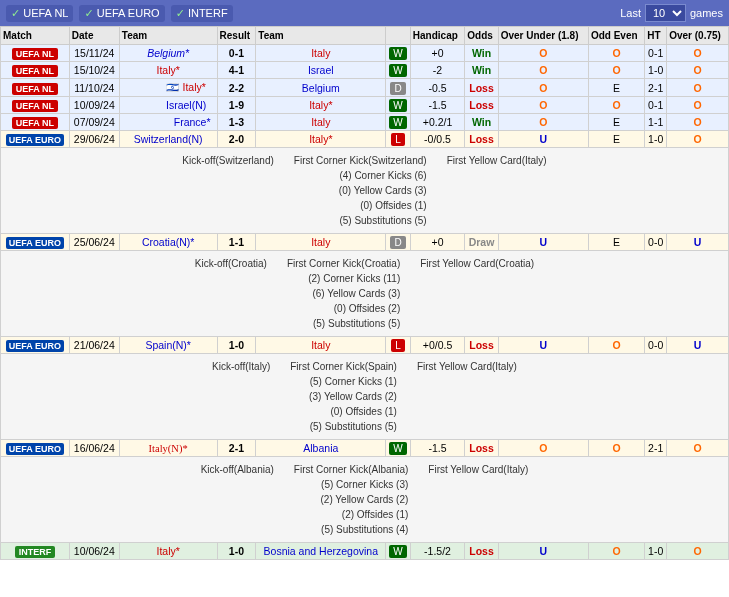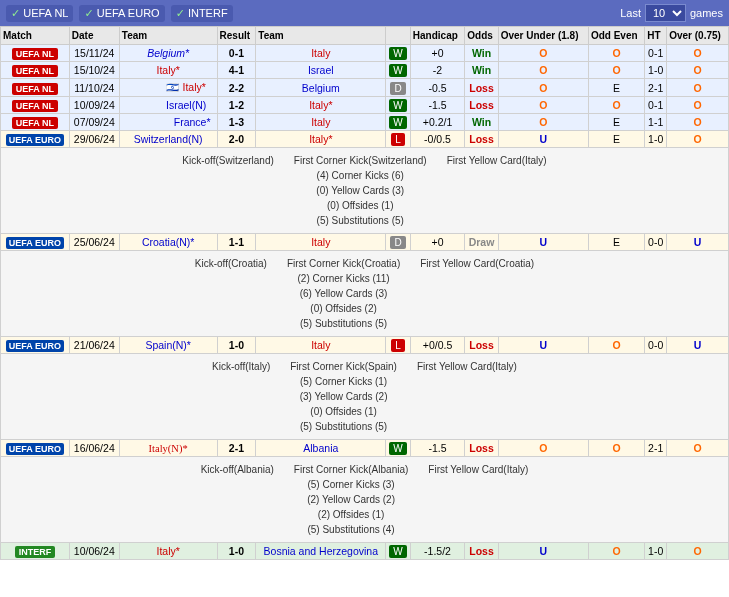--- a/index.html
+++ b/index.html
@@ -80,21 +80,21 @@
       padding: 3px 2px;
     }
     .detail-content {
       display: flex;
       justify-content: center;
       gap: 20px;
       flex-wrap: wrap;
       padding: 2px 0;
     }
     .detail-col {
-      text-align: center;
+      text-align: right;
       line-height: 1.5;
     }
   </style>
 </head>
 <body>
 
 <div class="header">
   <span class="header-badge">
     <span class="check">✓</span>
     <span>UEFA NL</span>
@@ -175,21 +175,21 @@
     <td style="color:#cc0000;font-weight:bold;">Loss</td>
     <td style="color:#ff6600;font-weight:bold;">O</td>
     <td style="">E</td>
     <td>2-1</td>
     <td style="color:#ff6600;font-weight:bold;">O</td>
   </tr>
       <tr class="row-uefa-nl">
     <td><span class="badge-nl">UEFA NL</span></td>
     <td>10/09/24</td>
     <td><a href="#" class="team-link" style="color:#0000cc;margin-left:36px;">Israel(N)</a></td>
-    <td style="font-weight:bold;">1-2</td>
+    <td style="font-weight:bold;">1-9</td>
     <td><a href="#" class="team-link" style="color:#cc0000;">Italy*</a></td>
     <td><span class="w-badge">W</span></td>
     <td>-1.5</td>
     <td style="color:#cc0000;font-weight:bold;">Loss</td>
     <td style="color:#ff6600;font-weight:bold;">O</td>
     <td style="color:#ff6600;font-weight:bold;">O</td>
     <td>0-1</td>
     <td style="color:#ff6600;font-weight:bold;">O</td>
   </tr>
       <tr class="row-uefa-nl">

